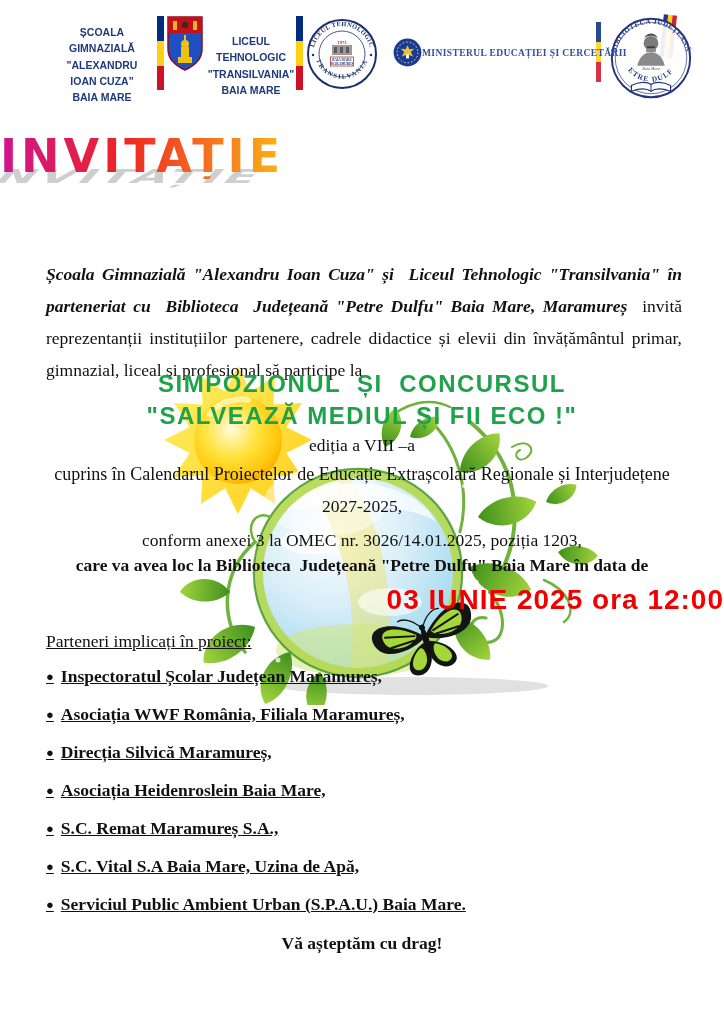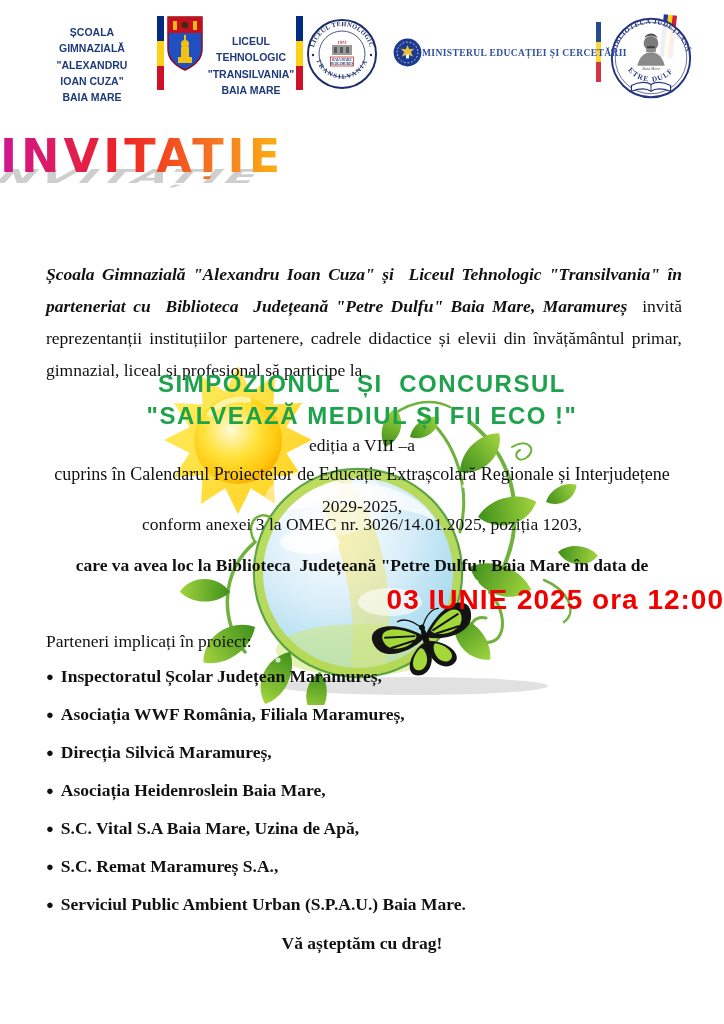--- a/index.html
+++ b/index.html
@@ -6,21 +6,21 @@
   .page{position:relative;width:724px;height:1024px;background:#fff;margin:0 auto;
         font-family:"Liberation Serif",serif;color:#111;overflow:hidden;}
   .abs{position:absolute;}
   .txt{z-index:2;}
   .center{left:0;right:0;text-align:center;}
   .pre{white-space:pre-wrap;}
 
   
   .hdr-school{font-family:"Liberation Sans",sans-serif;font-weight:bold;
               font-size:10.5px;line-height:1.55;color:#1f3a7a;text-align:center;z-index:3;}
-  .hdr-left{left:36px;top:24px;width:112px;}
+  .hdr-left{left:46px;top:24px;width:112px;}
   .hdr-right{left:205px;top:33px;width:92px;}
   .flag1{left:157px;top:16px;}
   .flag2{left:296px;top:16px;}
   .flag3{left:596px;top:22px;opacity:.85;}
   .shield{left:165px;top:15px;}
   .seal-trans{left:304px;top:15px;}
   .ministry{left:393px;top:38px;display:flex;align-items:center;z-index:3;}
   .ministry-label{font-family:"Liberation Serif",serif;font-weight:bold;font-size:9.5px;
                   letter-spacing:.4px;color:#2d4f9e;white-space:nowrap;}
   .seal-lib{left:602px;top:11px;}
@@ -40,27 +40,27 @@
   
   .intro{left:46px;width:636px;top:240px;font-size:17.5px;line-height:32px;text-align:justify;}
   .lead-bi{font-weight:bold;font-style:italic;}
   .sym{font-family:"Liberation Sans",sans-serif;font-weight:bold;font-size:24px;
        color:#1ea24b;letter-spacing:1.5px;}
   .sym1{top:370px;}
   .sym2{top:402px;}
   .edition{top:435px;font-size:17.5px;}
   .calendar{top:464px;font-size:18px;}
   .year{top:496px;font-size:17.5px;}
-  .omec{top:514px;font-size:17.5px;}
+  .omec{top:530px;font-size:17.5px;}
   .venue{top:555px;font-size:17.5px;font-weight:bold;}
   .datetime{top:584px;font-family:"Liberation Sans",sans-serif;font-weight:bold;
             font-size:28px;color:#f10000;letter-spacing:1px;text-align:right;}
 
   
-  .partners{left:46px;top:631px;width:660px;font-size:17.5px;z-index:2;}
+  .partners{left:46px;top:631px;width:660px;font-size:17.5px;z-index:2;text-decoration:underline;}
   .partners-heading{margin:0 0 13px 0;}
   .pl{list-style:none;margin:0;padding:0;}
   .pl li{font-weight:bold;line-height:22px;margin-bottom:15px;white-space:nowrap;}
   .bullet{font-size:13px;vertical-align:1px;margin-right:7px;}
 
   .closing{top:933px;font-size:17.5px;font-weight:bold;}
 
   
   .watermark{left:158px;top:350px;z-index:0;}
 </style>
@@ -280,33 +280,33 @@
   </div>
 
   <p class="abs txt intro">
     <span class="lead-bi pre">Școala Gimnazială "Alexandru Ioan Cuza" și  Liceul Tehnologic "Transilvania" în parteneriat cu  Biblioteca  Județeană "Petre Dulfu" Baia Mare, Maramureș</span><span class="pre">  invită reprezentanții instituțiilor partenere, cadrele didactice și elevii din învățământul primar, gimnazial, liceal și profesional să participe la</span>
   </p>
 
   <div class="abs txt center sym sym1 pre">SIMPOZIONUL  ȘI  CONCURSUL</div>
   <div class="abs txt center sym sym2 pre">"SALVEAZĂ MEDIUL ȘI FII ECO !"</div>
   <div class="abs txt center edition">ediția a VIII –a</div>
   <div class="abs txt center calendar">cuprins în Calendarul Proiectelor de Educație Extrașcolară Regionale și Interjudețene</div>
-  <div class="abs txt center year">2029-2025,</div>
+  <div class="abs txt center year">2027-2025,</div>
   <div class="abs txt center omec">conform anexei 3 la OMEC nr. 3026/14.01.2025, poziția 1203,</div>
   <div class="abs txt center venue pre">care va avea loc la Biblioteca  Județeană "Petre Dulfu" Baia Mare în data de</div>
   <div class="abs txt center datetime">03 IUNIE 2025 ora 12:00</div>
 
   <div class="abs txt partners">
     <p class="partners-heading">Parteneri implicați în proiect:</p>
     <ul class="pl">
       <li><span class="bullet">●</span><span>Inspectoratul Școlar Județean Maramureș,</span></li>
       <li><span class="bullet">●</span><span>Asociația WWF România, Filiala Maramureș,</span></li>
       <li><span class="bullet">●</span><span>Direcția Silvică Maramureș,</span></li>
       <li><span class="bullet">●</span><span>Asociația Heidenroslein Baia Mare,</span></li>
+      <li><span class="bullet">●</span><span>S.C. Remat Maramureș S.A.,</span></li>
       <li><span class="bullet">●</span><span>S.C. Vital S.A Baia Mare, Uzina de Apă,</span></li>
-      <li><span class="bullet">●</span><span>S.C. Remat Maramureș S.A.,</span></li>
       <li><span class="bullet">●</span><span>Serviciul Public Ambient Urban (S.P.A.U.) Baia Mare.</span></li>
     </ul>
   </div>
 
   <div class="abs txt center closing">Vă așteptăm cu drag!</div>
 
 </div>
 
 </body></html>

